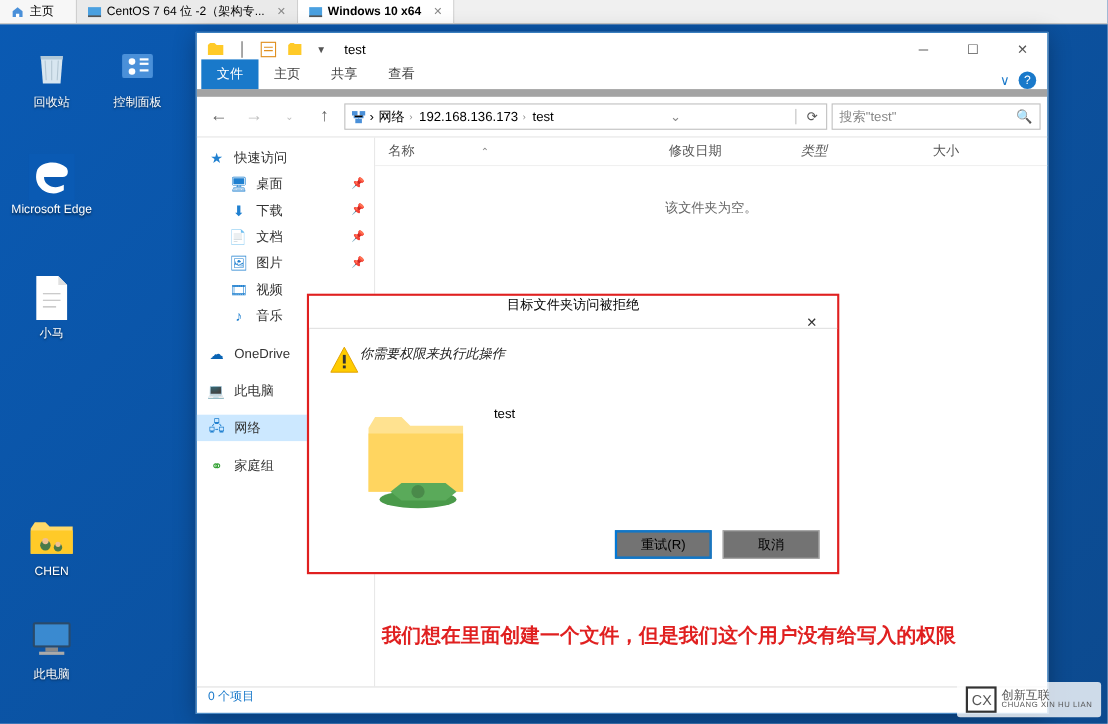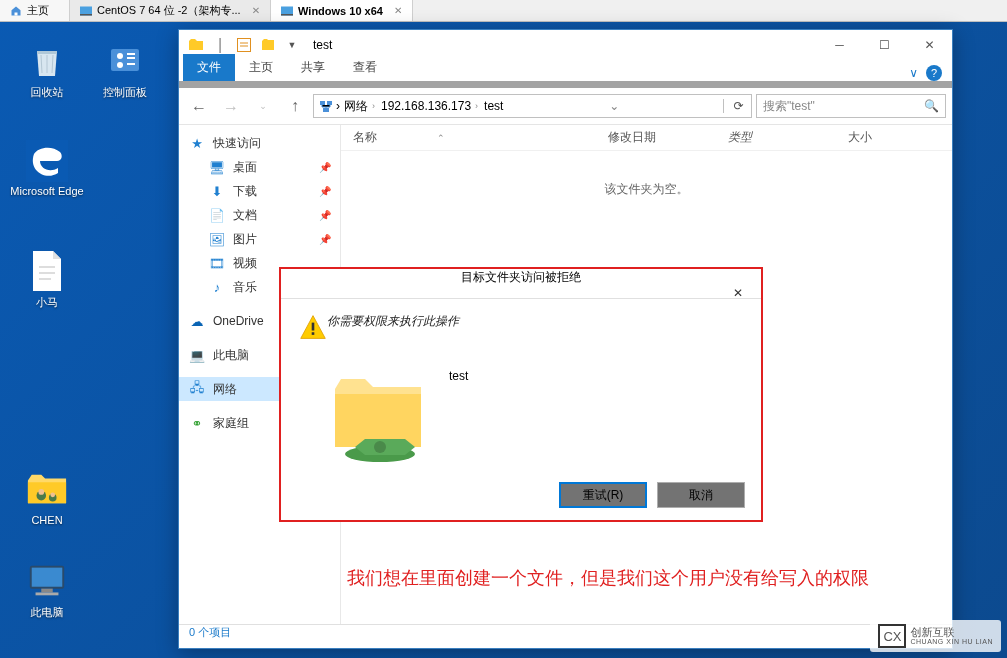--- a/index.html
+++ b/index.html
@@ -76,21 +76,21 @@
 .dlg-close { margin-left: auto; width: 30px; text-align: center; color: #333; }
 .dlg-body { padding: 14px 18px; display: flex; gap: 0; font-style: italic; }
 .warn-ico { width: 28px; height: 28px; }
 .dlg-text { font-size: 12px; color: #222; }
 .dlg-folder { margin-top: 14px; margin-left: 44px; display: flex; align-items: flex-start; gap: 14px; }
 .folder-graphic { width: 110px; height: 100px; }
 .dlg-buttons { position: absolute; bottom: 12px; right: 16px; display: flex; gap: 10px; }
 .dlg-btn { width: 88px; height: 26px; font-size: 12px; background: #737373; border: 1px solid #adadad; display: flex; align-items: center; justify-content: center; }
 .dlg-btn.primary { border: 1px solid #0078d7; box-shadow: inset 0 0 0 1px #0078d7; }
 
-.annotation { position: absolute; left: 347px; top: 544px; font-size: 18px; color: #e02020; font-weight: 400; }
+.annotation { position: absolute; left: 347px; top: 544px; font-size: 18px; color: #e02020; font-weight: 700; }
 
 .watermark { position: absolute; right: 6px; bottom: 6px; display:flex; align-items:center; gap:4px; font-size:12px; color:#555; background: rgba(255,255,255,0.8); padding:4px 8px; border-radius:3px;}
 .watermark .wlogo { width:28px; height:24px; border:2px solid #333; display:flex; align-items:center; justify-content:center; font-weight:normal; font-size:13px;}
 .watermark .wtxt { font-size:11px; line-height:1.1; }
 </style>
 </head>
 <body>
 
 <div class="vm-tabs">
   <div class="vm-tab home">

